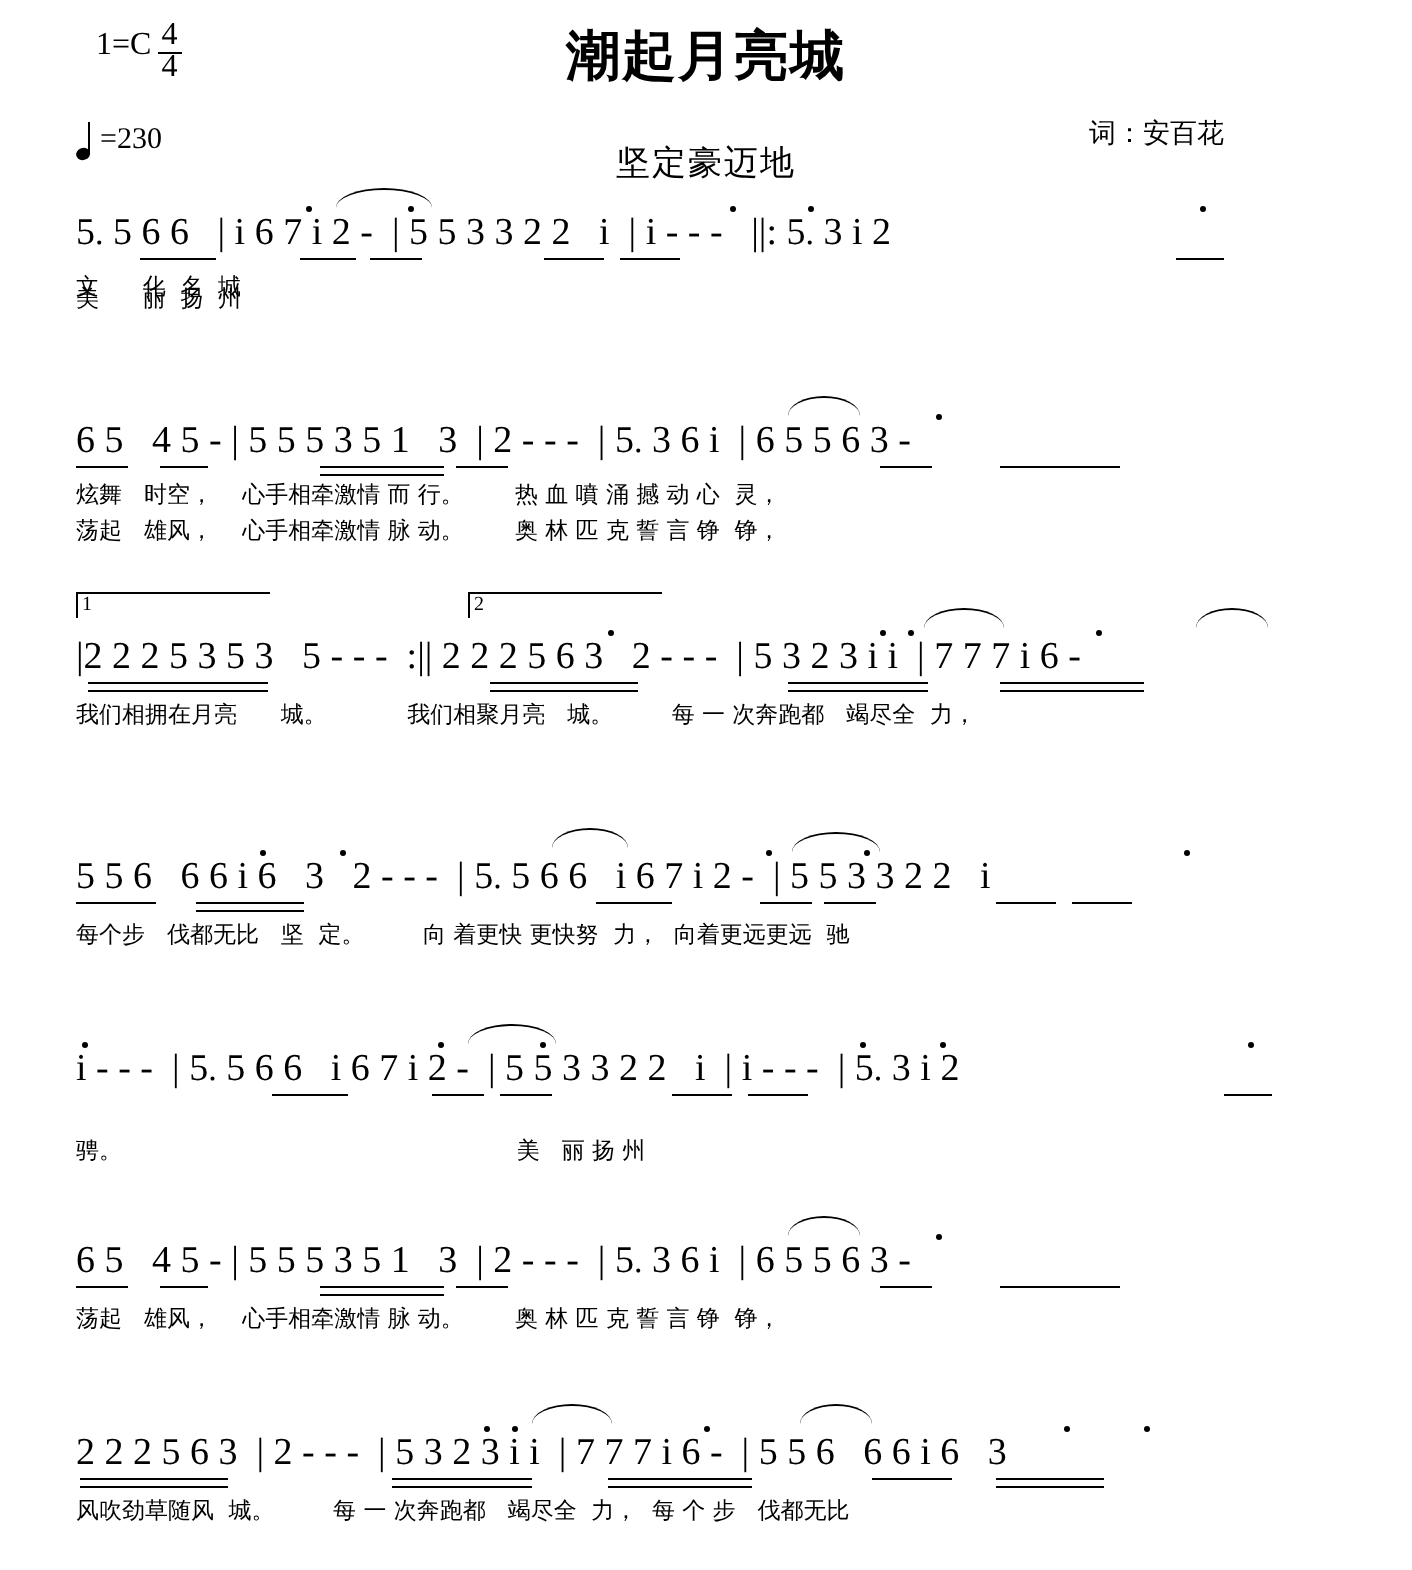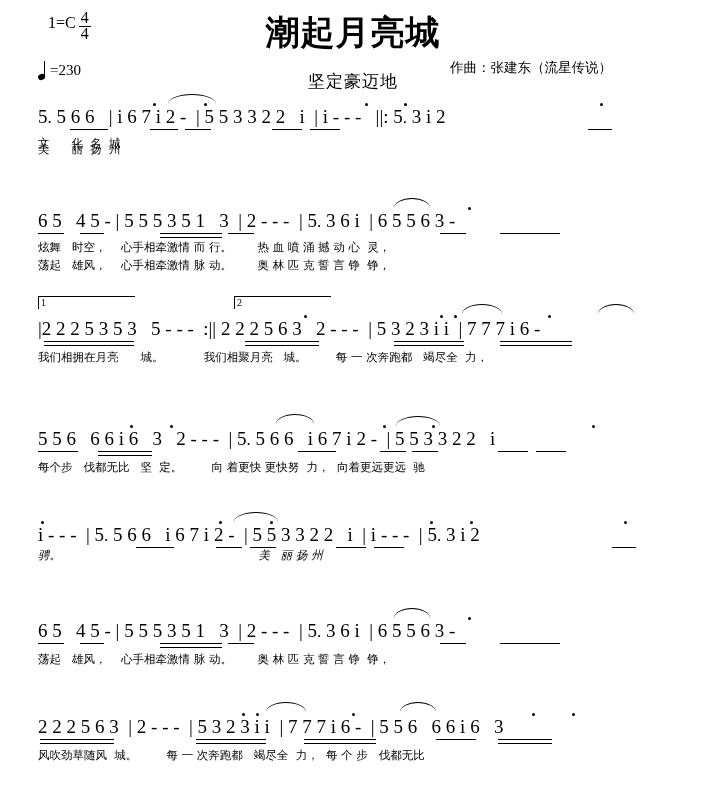--- a/index.html
+++ b/index.html
@@ -76,21 +76,21 @@
     height: 15px;
     background: #000;
   }
 
   .title {
     position: absolute;
     left: 0;
     top: 10px;
     width: 706px;
     text-align: center;
-    font-size: 34px;
+    font-size: 27px;
     font-weight: bold;
     font-family: "DejaVu Sans", sans-serif;
     letter-spacing: 1px;
   }
   .subtitle {
     position: absolute;
     left: 0;
     top: 70px;
     width: 706px;
     text-align: center;
@@ -206,21 +206,21 @@
       <span class="head"></span>
         <span class="stem"></span>
     </span>
     <span>=230</span>
   </div>
 
   <div class="title">潮起月亮城</div>
   <div class="subtitle">坚定豪迈地</div>
 
   <div class="credits">
-    <div>作曲：张建东（流星传说）</div>
+    <div>词：安百花</div>
   </div>
 
   <div class="row" style="top:106px;">
     <div class="notes">5<span style="font-size:17px">.</span>&nbsp;5 6 6&nbsp;&nbsp;&nbsp;|&nbsp;i 6 7 i 2 -&nbsp;&nbsp;|&nbsp;5 5 3 3 2 2&nbsp;&nbsp;&nbsp;i&nbsp;&nbsp;|&nbsp;i - - -&nbsp;&nbsp;&nbsp;||:&nbsp;5<span style="font-size:17px">.</span>&nbsp;3 i 2</div>
 
     <div class="beam" style="left:70px; top:23px; width:38px;"></div>
     <div class="beam" style="left:150px; top:23px; width:28px;"></div>
     <div class="beam" style="left:185px; top:23px; width:26px;"></div>
     <div class="beam" style="left:272px; top:23px; width:30px;"></div>
     <div class="beam" style="left:310px; top:23px; width:30px;"></div>
@@ -305,21 +305,21 @@
     <div class="beam" style="left:250px; top:23px; width:26px;"></div>
     <div class="odot" style="left:219px; top:-3px;"></div>
     <div class="odot" style="left:270px; top:-3px;"></div>
     <div class="beam" style="left:336px; top:23px; width:30px;"></div>
     <div class="beam" style="left:374px; top:23px; width:30px;"></div>
     <div class="odot" style="left:430px; top:-3px;"></div>
     <div class="odot" style="left:470px; top:-3px;"></div>
     <div class="odot" style="left:624px; top:-3px;"></div>
     <div class="beam" style="left:612px; top:23px; width:24px;"></div>
     <div class="slur" style="left:234px; top:-12px; width:44px;"></div>
-    <div class="lyrics" style="top:24px;font-style:italic;">骋。                                                      美   丽 扬 州</div>
+    <div class="lyrics" style="top:44px;">骋。                                                      美   丽 扬 州</div>
   </div>
 
   <div class="row" style="top:620px;">
     <div class="notes">6 5&nbsp;&nbsp;&nbsp;4 5 -&nbsp;|&nbsp;5 5 5 3 5 1&nbsp;&nbsp;&nbsp;3&nbsp;&nbsp;|&nbsp;2 - - -&nbsp;&nbsp;|&nbsp;5<span style="font-size:17px">.</span>&nbsp;3 6 i&nbsp;&nbsp;|&nbsp;6 5 5 6 3 -</div>
     <div class="beam" style="left:38px; top:23px; width:26px;"></div>
     <div class="beam" style="left:80px; top:23px; width:24px;"></div>
     <div class="beam" style="left:160px; top:23px; width:62px;"></div>
     <div class="beam" style="left:160px; top:27px; width:62px;"></div>
     <div class="beam" style="left:228px; top:23px; width:26px;"></div>
     <div class="beam" style="left:440px; top:23px; width:26px;"></div>

